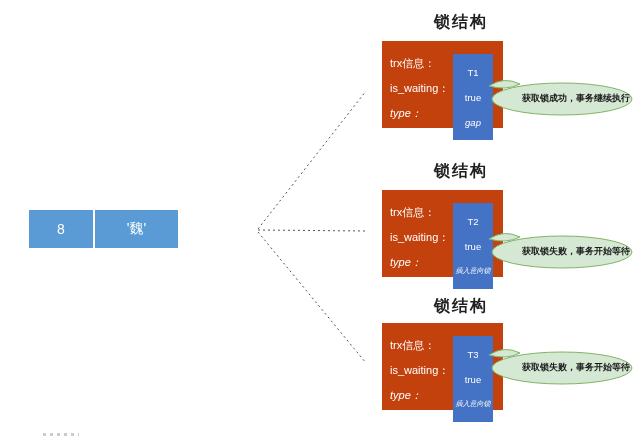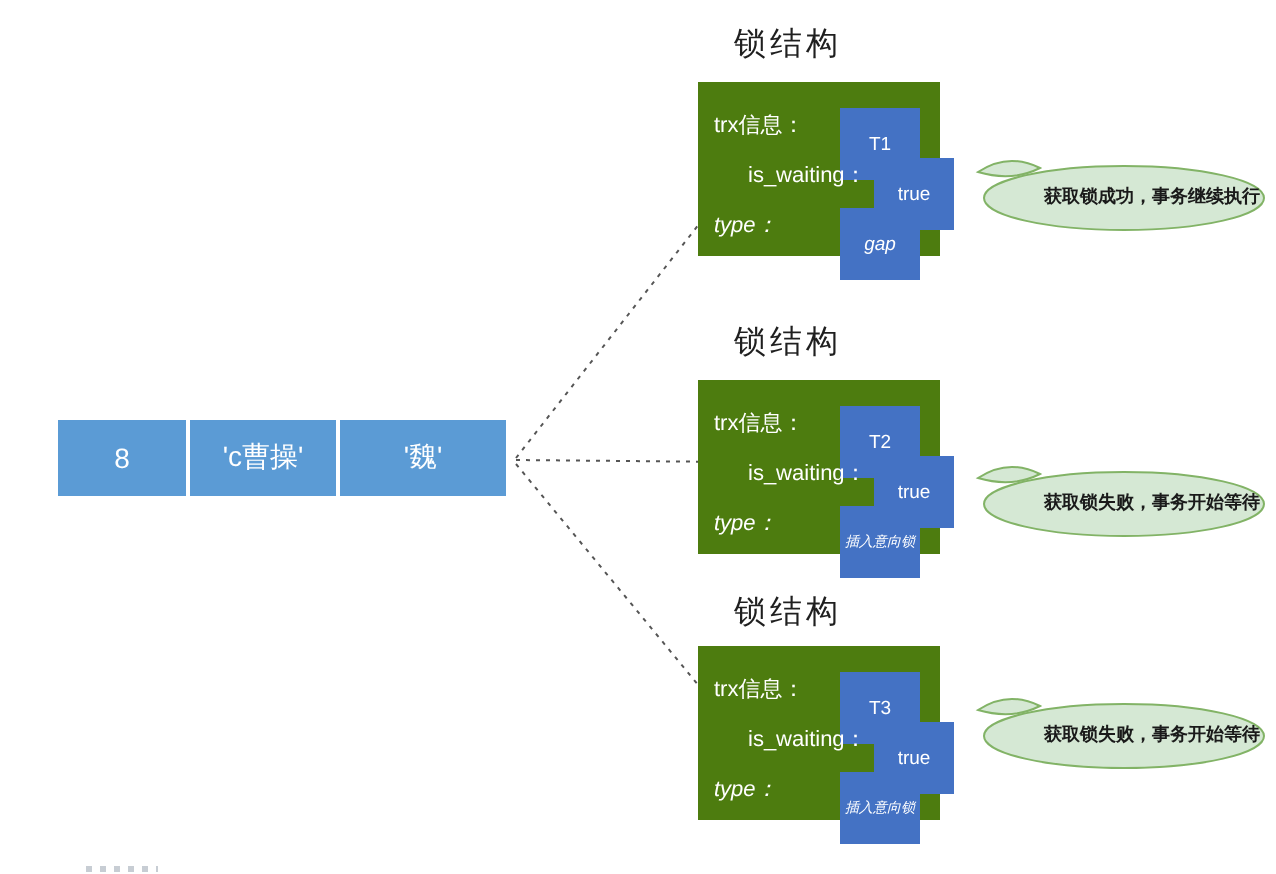--- a/index.html
+++ b/index.html
@@ -18,38 +18,38 @@
   .record .cell{
     background:#5B9BD5;color:#fff;display:flex;align-items:center;justify-content:center;
     font-size:14px;height:100%;
   }
   .record .c0{width:64px;}
   .record .c1{width:73px;}
   .record .c2{width:83px;}
 
   
   .lock-title{
-    position:absolute;left:367px;width:121px;height:22px;text-align:left;
-    font-size:16px;font-weight:normal;color:#1f1f1f;letter-spacing:2px;
+    position:absolute;left:367px;width:121px;height:22px;text-align:right;
+    font-size:16px;font-weight:bold;color:#1f1f1f;letter-spacing:2px;
   }
   .lock-box{
-    position:absolute;left:349px;width:121px;height:87px;background:#4d7c0f;
+    position:absolute;left:382px;width:121px;height:87px;background:#c2410c;
   }
   .lock-row{position:absolute;left:0;width:121px;height:18px;}
   .lock-row .lbl{
     position:absolute;left:8px;top:0;height:18px;line-height:18px;
     color:#ffffff;font-size:11px;white-space:nowrap;
   }
   .lock-row .val{
     position:absolute;left:71px;top:0;width:40px;height:36px;background:#4472C4;
     color:#ffffff;font-size:9.5px;display:flex;align-items:center;justify-content:center;
     white-space:nowrap;
   }
   .lock-row .val.val-long{font-size:7px;letter-spacing:0;}
-  .r0{top:13px;} .r1{top:38px;margin-left:17px;} .r2{top:63px;font-style:italic;}
+  .r0{top:13px;} .r1{top:38px;} .r2{top:63px;font-style:italic;}
 
   
   .note{position:absolute;left:478px;width:160px;height:52px;}
   .note svg{position:absolute;left:0;top:0;}
   .note .note-text{
     position:absolute;left:16px;top:19px;width:164px;text-align:center;
     font-size:9px;color:#1a1a1a;white-space:nowrap;font-weight:bold;
   }
   .n0{top:73px;} .n1{top:226px;} .n2{top:342px;}
 
@@ -65,21 +65,20 @@
 <div class="canvas">
 
   <svg class="lines-svg">
     <line x1="258" y1="229" x2="366" y2="91" stroke="#555" stroke-width="1" stroke-dasharray="2,3"></line>
     <line x1="258" y1="230" x2="366" y2="231" stroke="#555" stroke-width="1" stroke-dasharray="2,3"></line>
     <line x1="258" y1="232" x2="366" y2="363" stroke="#555" stroke-width="1" stroke-dasharray="2,3"></line>
   </svg>
 
   <div class="record">
     <div class="cell c0">8</div>
-    <div class="cell c1">'c曹操'</div>
     <div class="cell c2">'魏'</div>
   </div>
 
   <div class="lock-title" style="top:12px">锁结构</div>
   <div class="lock-box" style="top:41px">
     <div class="lock-row r0">
       <span class="lbl">trx信息：</span>
       <span class="val">T1</span>
     </div>
     <div class="lock-row r1">

